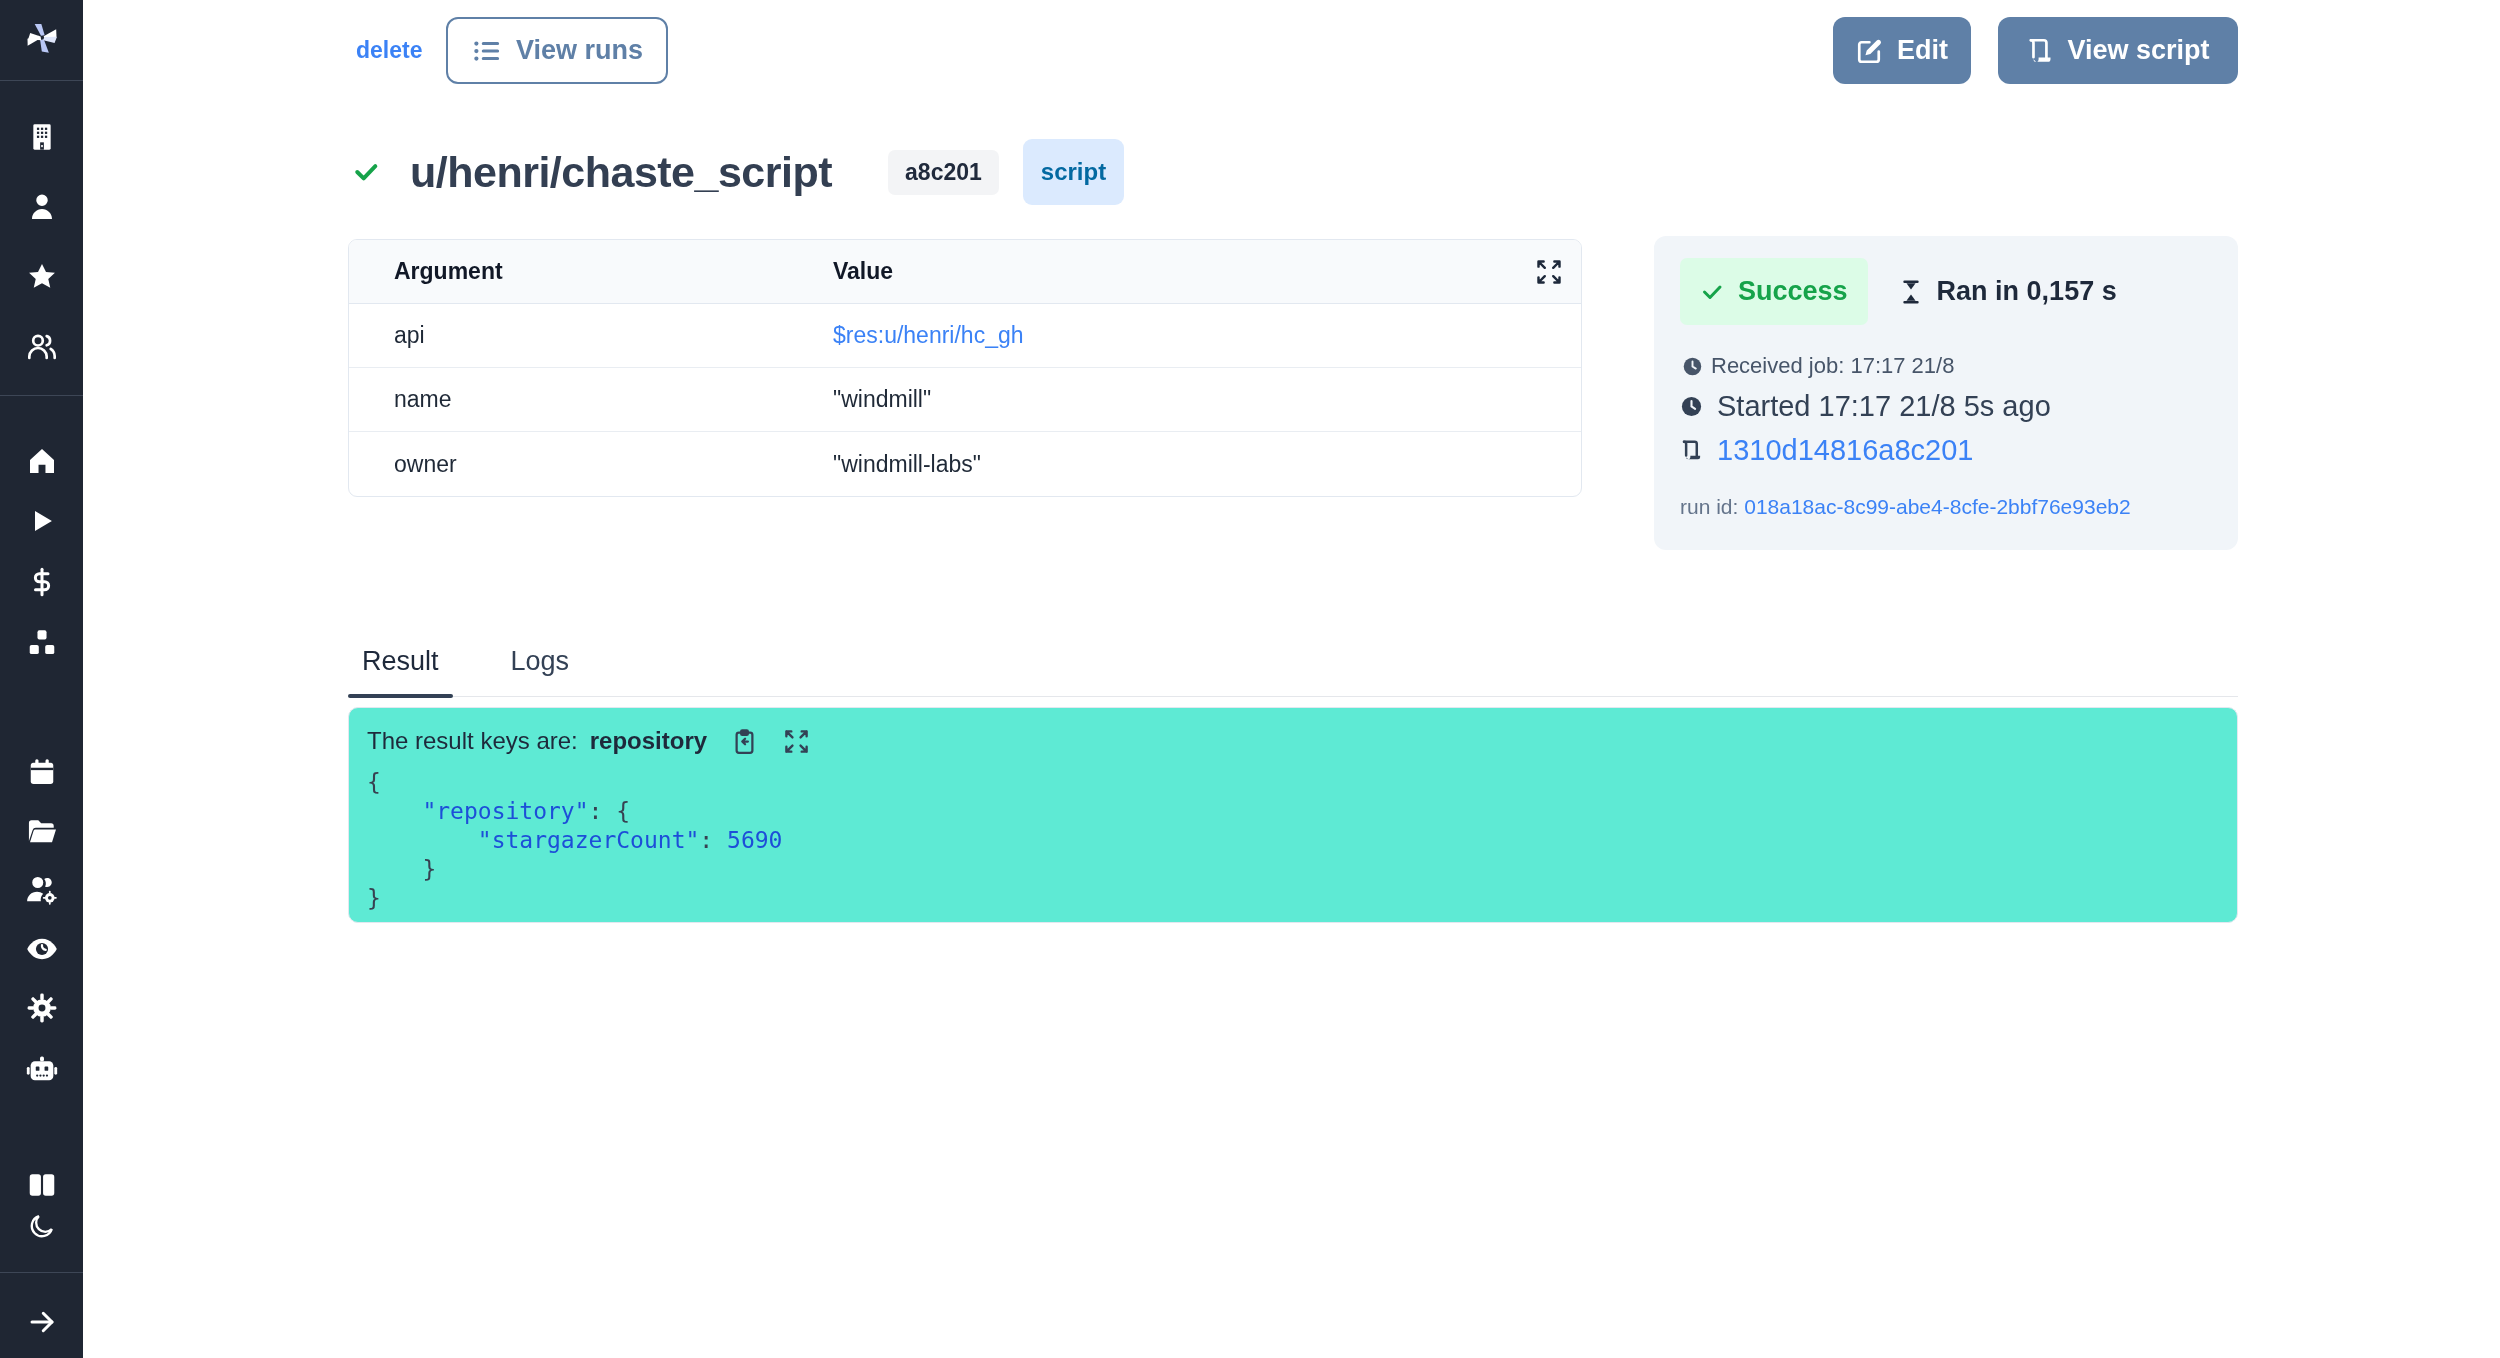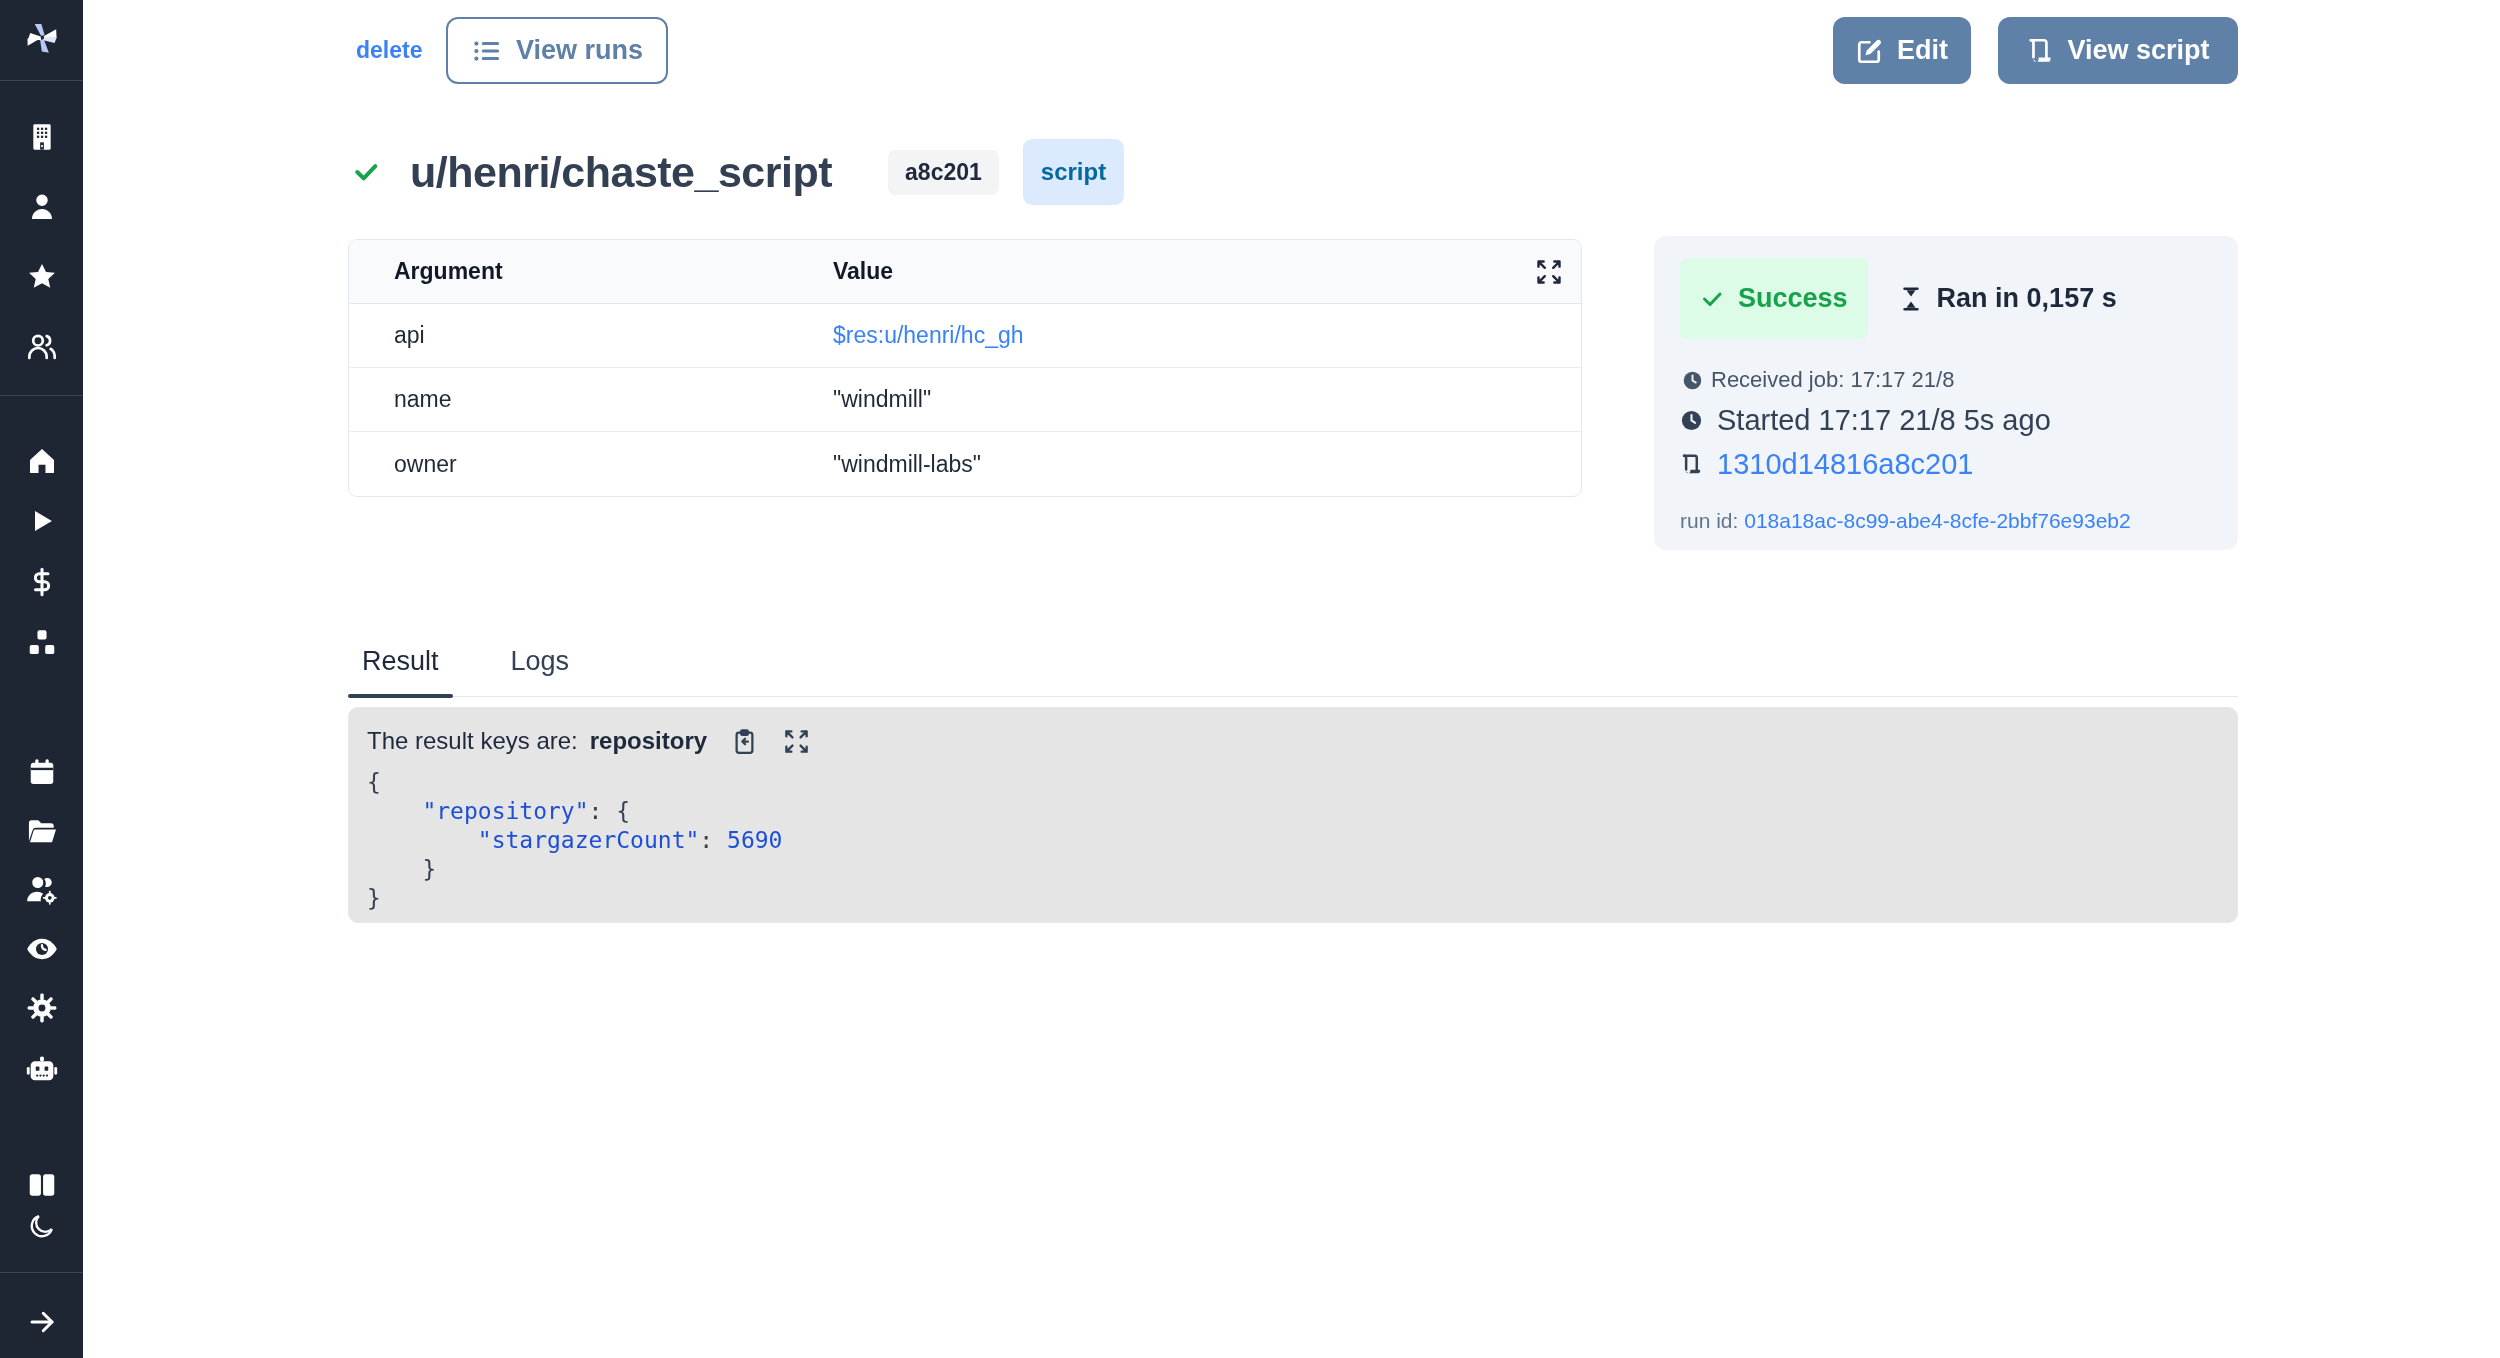--- a/index.html
+++ b/index.html
@@ -40,39 +40,39 @@
   .trow { height:64px; display:flex; align-items:center; border-bottom:1px solid #e9edf2; }
   .trow:last-child { border-bottom:none; }
   .tcell { font-size:23px; color:#1f2937; }
   .tcell.arg { padding-left:45px; width:484px; }
   .tcell.val { flex:1; }
   .tcell.link { color:#3b82f6; font-weight:500; cursor:pointer; }
 
   
   .run-panel { position:absolute; left:1654px; top:236px; width:584px; height:314px; background:#f1f5f9; border-radius:12px; padding:22px 26px; }
   .status-row { display:flex; align-items:center; }
-  .status-badge { display:flex; align-items:center; gap:14px; background:#dcfce7; border-radius:7px; padding:25px 20px;
+  .status-badge { display:flex; align-items:center; gap:14px; background:#dcfce7; border-radius:7px; padding:18px 20px;
     color:#16a34a; font-size:27px; font-weight:600; }
   .ran-in { display:flex; align-items:center; gap:13px; margin-left:30px; color:#1e293b; font-size:27px; font-weight:600; }
   .info-row-sm { display:flex; align-items:center; gap:8px; margin-top:28px; padding-left:2px; color:#475569; font-size:22px; }
   .info-row { display:flex; align-items:center; gap:14px; margin-top:11px; color:#334155; font-size:29px; }
   .info-row.link-row { color:#3b82f6; cursor:default; }
   .hash-link { cursor:pointer; }
   .runid-row { margin-top:28px; font-size:21px; color:#64748b; }
   .runid-link { color:#3b82f6; cursor:pointer; }
 
   
   .tabs { position:absolute; left:348px; top:646px; width:1890px; border-bottom:1px solid #e5e7eb; display:flex; }
   .tab { padding:0 14px 19px 14px; margin-right:44px; font-size:27px; color:#334155; cursor:pointer; position:relative; }
   .tab.active { color:#1e293b; font-weight:500; }
   .tab.active::after { content:""; position:absolute; left:0; right:0; bottom:-2px; height:4px; background:#334155; border-radius:2px; }
 
   
   .result-box { position:absolute; left:348px; top:707px; width:1890px; height:216px;
-    border:1px solid #e2e8f0; border-radius:10px; background:#e5e5e5; padding:18px 0 0 18px; }
+    border:1px solid #e2e8f0; border-radius:10px; background:#5eead4; padding:18px 0 0 18px; }
   .result-head { display:flex; align-items:center; gap:10px; font-size:24px; color:#1e293b; }
   .result-head .bold { font-weight:700; margin-left:2px; }
   .mini-icon-btn { width:30px; height:30px; margin-left:12px; display:flex; align-items:center; justify-content:center; cursor:pointer; }
   .code { margin-top:12px; font-family:"DejaVu Sans Mono","Liberation Mono",monospace; font-size:23px; line-height:29px; color:#374151; white-space:pre; }
   .tok-key { color:#1d4ed8; }
   .tok-num { color:#1d4ed8; }
 </style>
 </head>
 <body>
 

